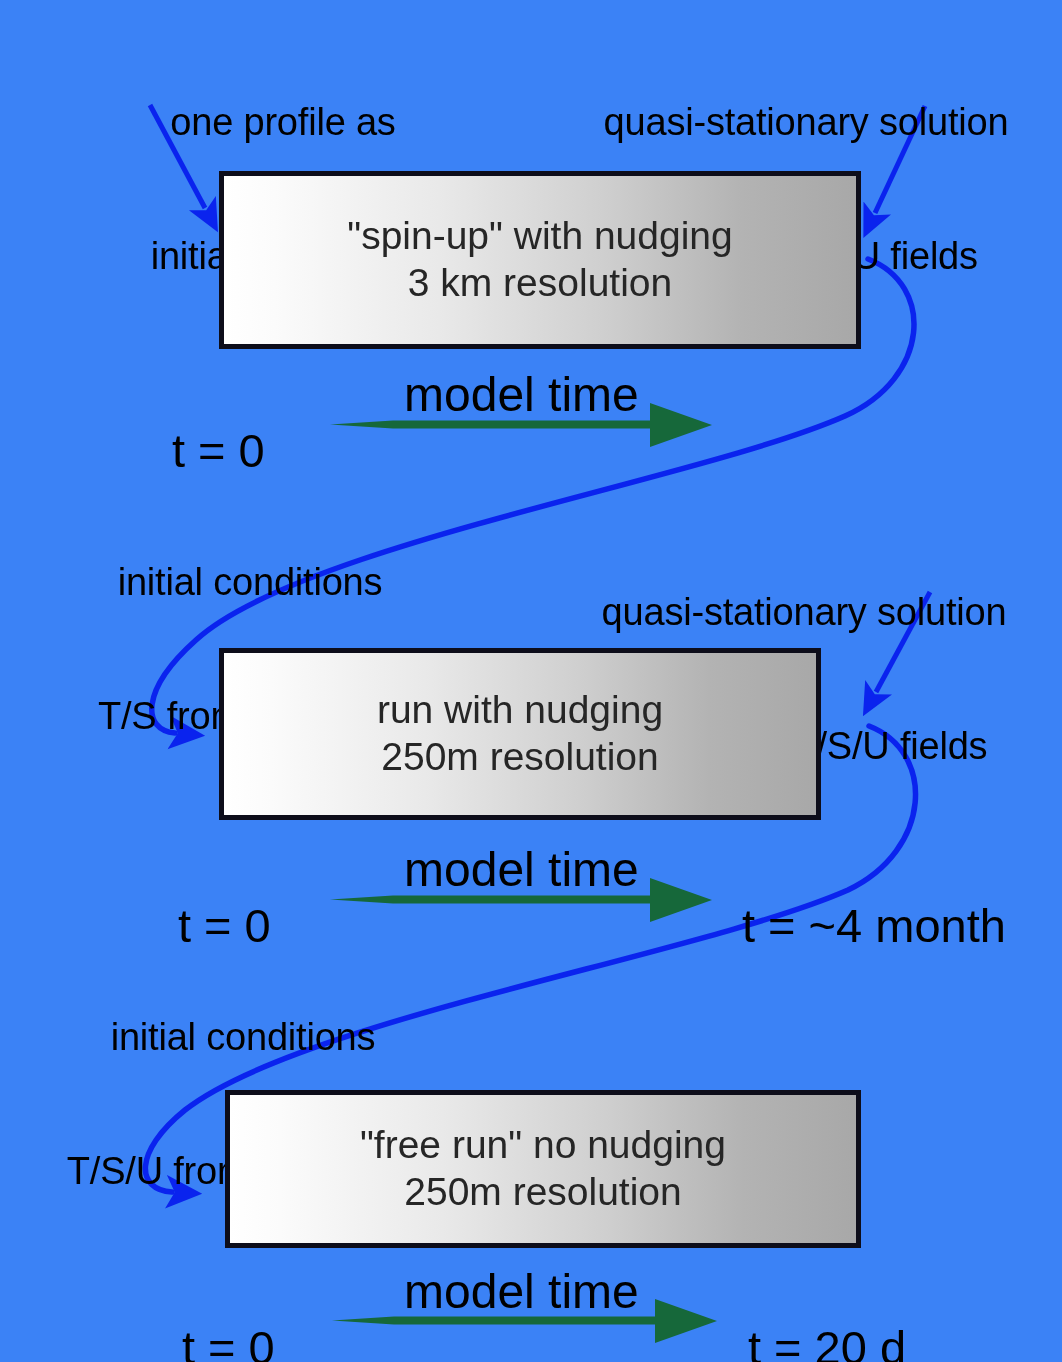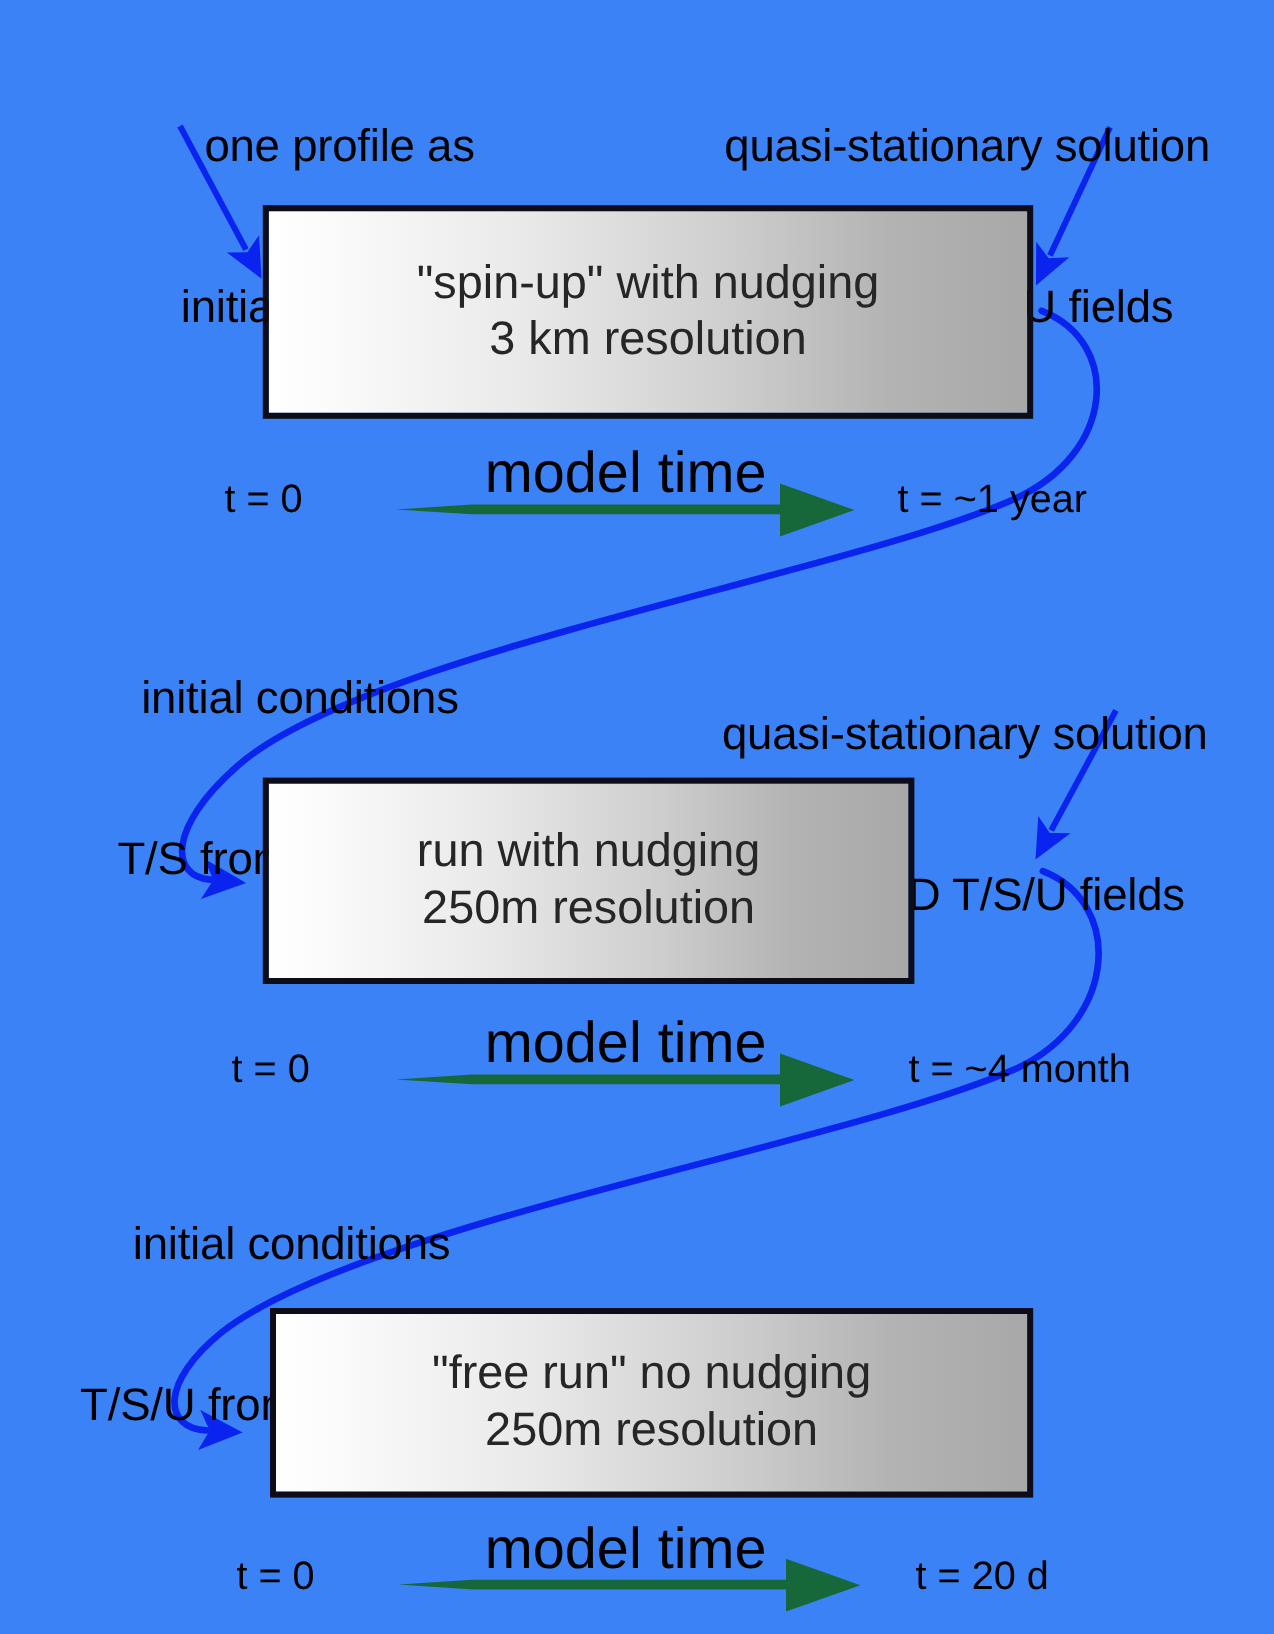--- a/index.html
+++ b/index.html
@@ -48,24 +48,23 @@
   }
 
   
   .timeline {
     position: absolute;
     height: 90px;
   }
   .tl-label {
     position: absolute;
     color: #000000;
-    font-size: 33px;
+    font-size: 47px;
     white-space: pre;
-    top: 22px;
-    margin-left: 15px;
+    top: 48px;
   }
   .tl-caption {
     position: absolute;
     color: #000000;
     font-size: 48px;
     white-space: pre;
     top: -8px;
   }
   .tl-svg {
     position: absolute;
@@ -152,24 +151,23 @@
     <div class="line">"spin-up" with nudging</div>
     <div class="line">3 km resolution</div>
   </div>
 
   <div class="timeline" style="left:0px; top:375px; width:1062px;">
     <div class="tl-label" style="left:172px;">t = 0</div>
     <div class="tl-caption" style="left:404px;">model time</div>
     <svg class="tl-svg" width="1062" height="90" viewBox="0 0 1062 90">
       <path d="M330,49.5 L393,45.5 L650,45.5 L650,28 L712,50 L650,72 L650,53.5 L393,53.5 Z" fill="#16683a"></path>
     </svg>
-    <div class="tl-label" style="left:733px;">t = ~1 year</div>
   </div>
 
-  <div class="proc-box" style="left:219px; top:648px; width:543px; height:172px;">
+  <div class="proc-box" style="left:219px; top:648px; width:602px; height:172px;">
     <div class="line">run with nudging</div>
     <div class="line">250m resolution</div>
   </div>
 
   <div class="timeline" style="left:0px; top:850px; width:1062px;">
     <div class="tl-label" style="left:178px;">t = 0</div>
     <div class="tl-caption" style="left:404px;">model time</div>
     <svg class="tl-svg" width="1062" height="90" viewBox="0 0 1062 90">
       <path d="M330,49.5 L393,45.5 L650,45.5 L650,28 L712,50 L650,72 L650,53.5 L393,53.5 Z" fill="#16683a"></path>
     </svg>

